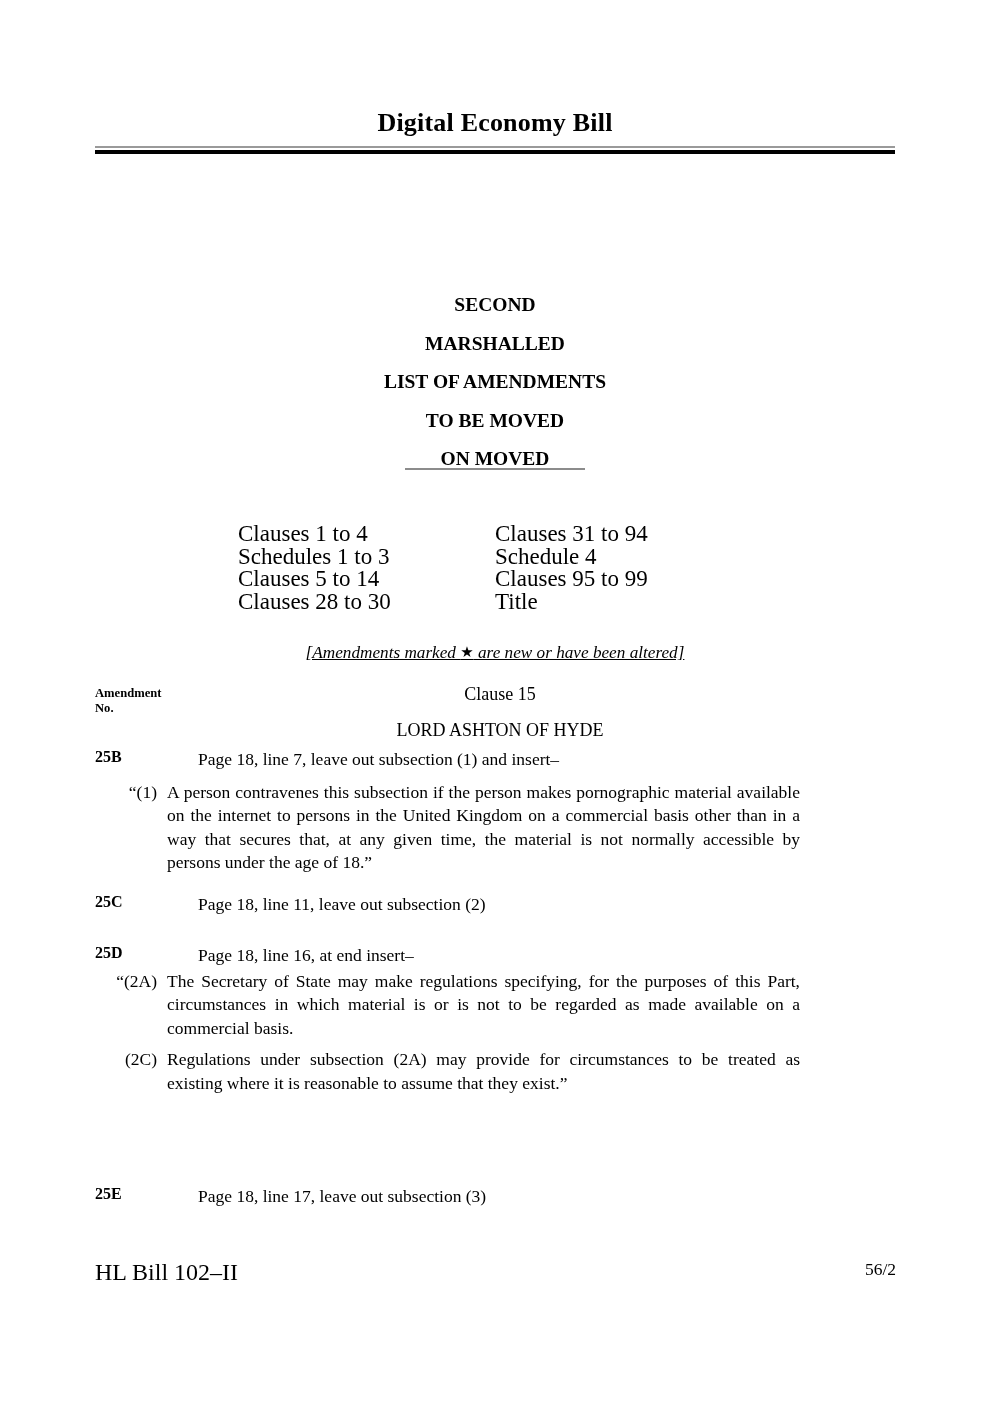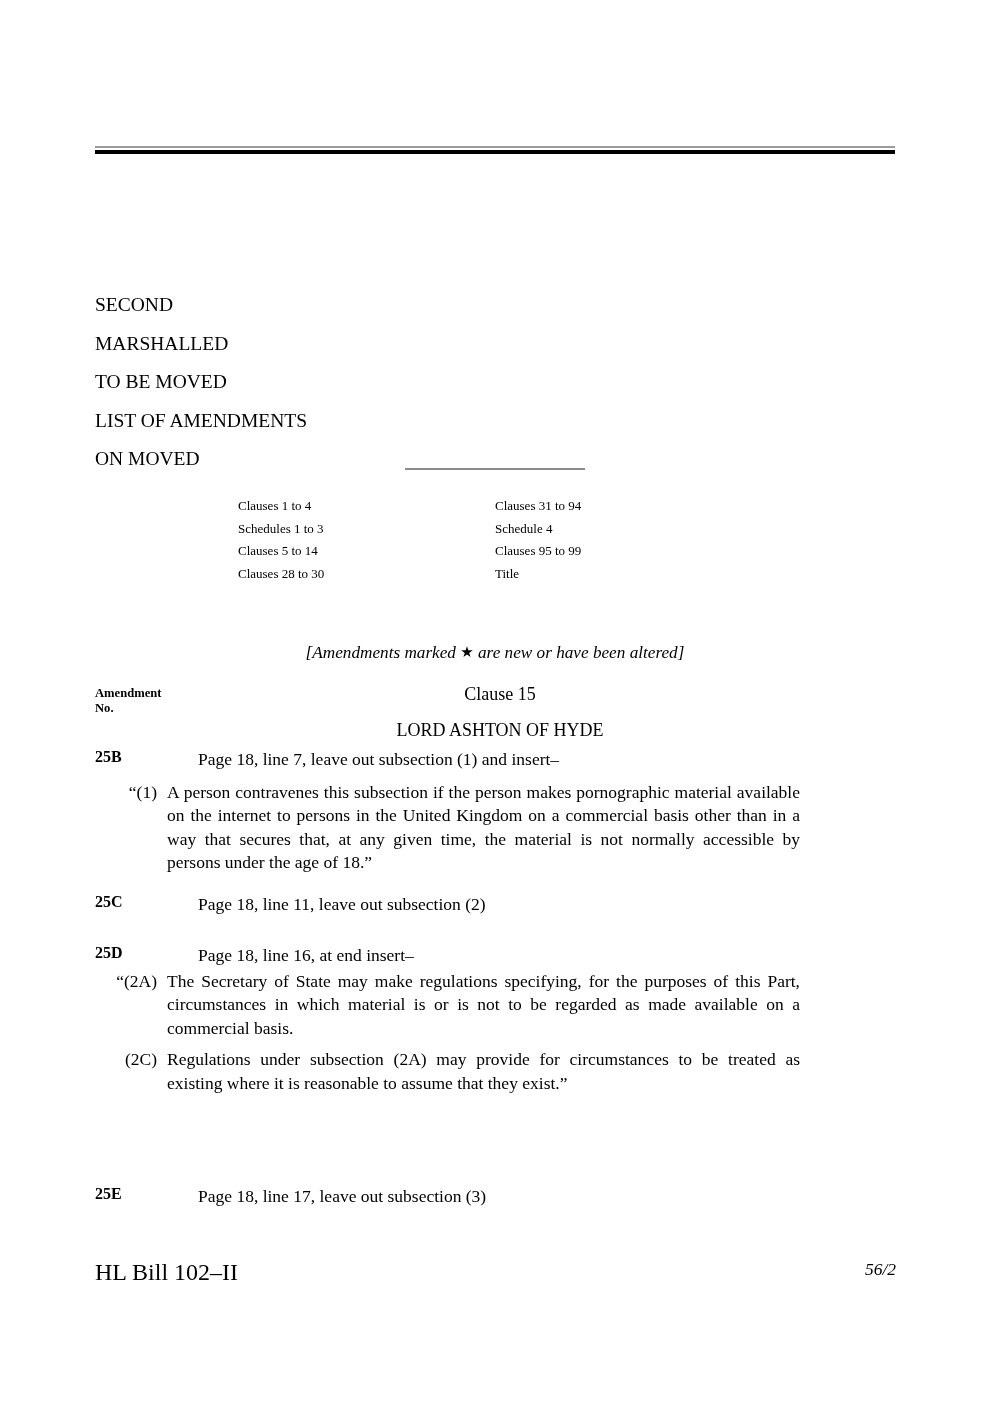--- a/index.html
+++ b/index.html
@@ -53,22 +53,24 @@
     height: 4px;
     background: #000000;
   }
 
   
   .heading-block {
     position: absolute;
     left: 95px;
     top: 286px;
     width: 800px;
+    text-align: center;
     font-size: 19.5px;
     line-height: 38.5px;
+    font-weight: bold;
   }
   .heading-block .hl {
     display: block;
     white-space: nowrap;
   }
 
   .short-rule {
     position: absolute;
     left: 405px;
     top: 468px;
@@ -85,23 +87,23 @@
     width: 800px;
     text-align: center;
     font-style: italic;
     font-size: 17.2px;
     white-space: nowrap;
   }
 
   .clause-list {
     position: absolute;
     left: 238px;
-    top: 495px;
+    top: 523px;
     width: 600px;
-    font-size: 13px;
+    font-size: 23px;
     line-height: 22.6px;
   }
   .clause-list .row {
     display: block;
     height: 22.6px;
   }
   .clause-list .c1 {
     display: inline-block;
     width: 257px;
     vertical-align: top;
@@ -112,20 +114,21 @@
   }
 
   .star-note {
     position: absolute;
     left: 95px;
     top: 643px;
     width: 800px;
     text-align: center;
     font-style: italic;
     font-size: 17.2px;
+    text-decoration: underline;
   }
   .star-note .star {
     font-style: normal;
     font-size: 15px;
     vertical-align: 1px;
   }
 
   
   .amend-col-head {
     position: absolute;
@@ -210,40 +213,40 @@
     position: absolute;
     left: 95px;
     top: 1259px;
     font-size: 24px;
   }
   .footer-right {
     position: absolute;
     right: 95px;
     top: 1259px;
     font-size: 17.5px;
-    font-style: italic;
   }
 </style>
 </head>
 <body>
 
 <div class="page">
 
+  <div class="doc-title">Digital Economy Bill</div>
 
   <div class="title-rule">
     <div class="thin"></div>
     <div class="gap"></div>
     <div class="thick"></div>
   </div>
 
   <div class="heading-block">
     <span class="hl">SECOND</span>
     <span class="hl">MARSHALLED</span>
+    <span class="hl">LIST OF AMENDMENTS</span>
     <span class="hl">TO BE MOVED</span>
-    <span class="hl">LIST OF AMENDMENTS</span>
     <span class="hl">ON MOVED</span>
   </div>
 
   <div class="short-rule"></div>
 
 
   <div class="clause-list">
     <span class="row">
       <span class="c1">Clauses 1 to 4</span><span class="c2">Clauses 31 to 94</span>
     </span>

